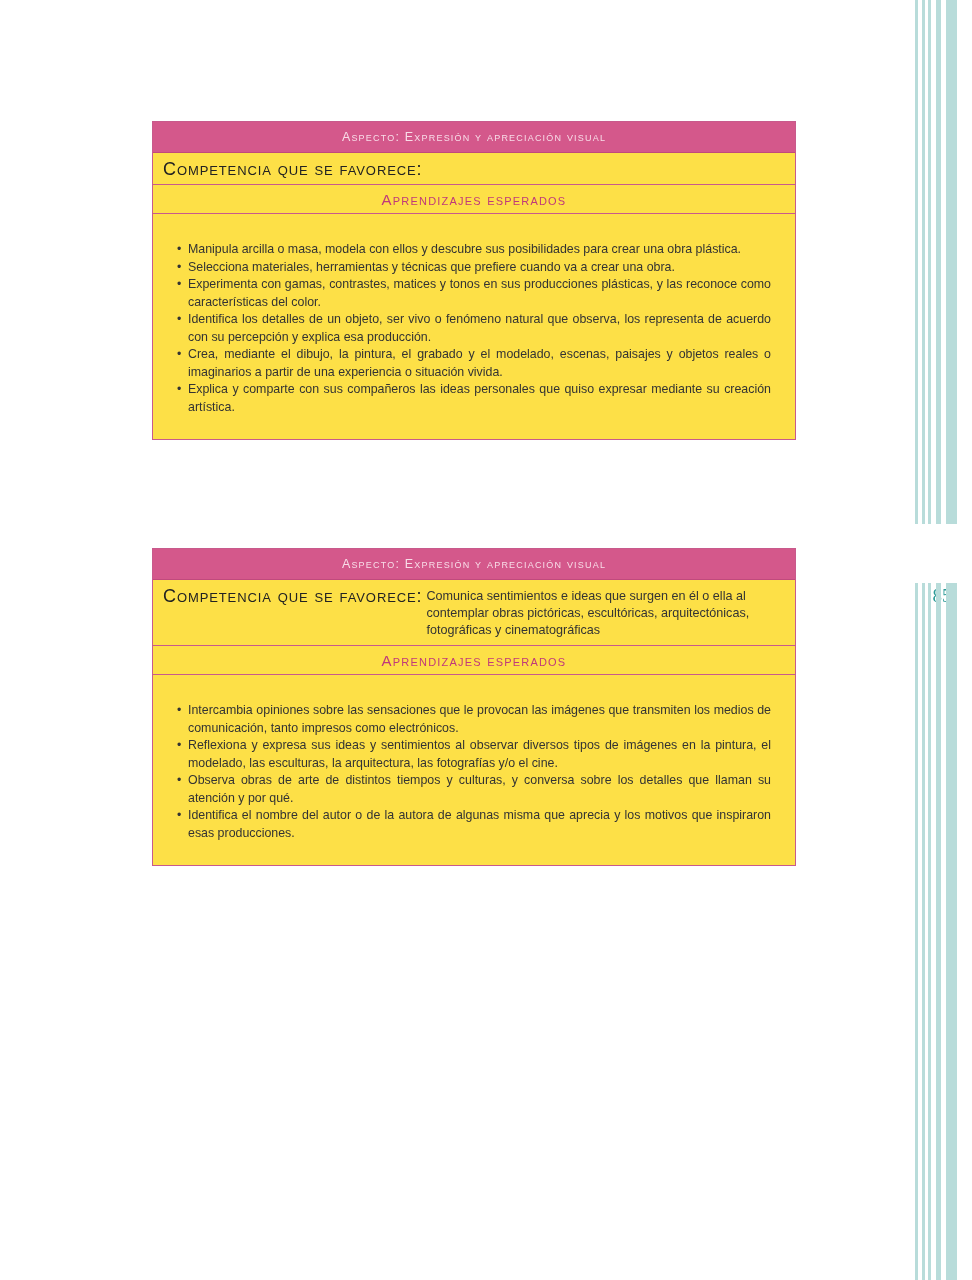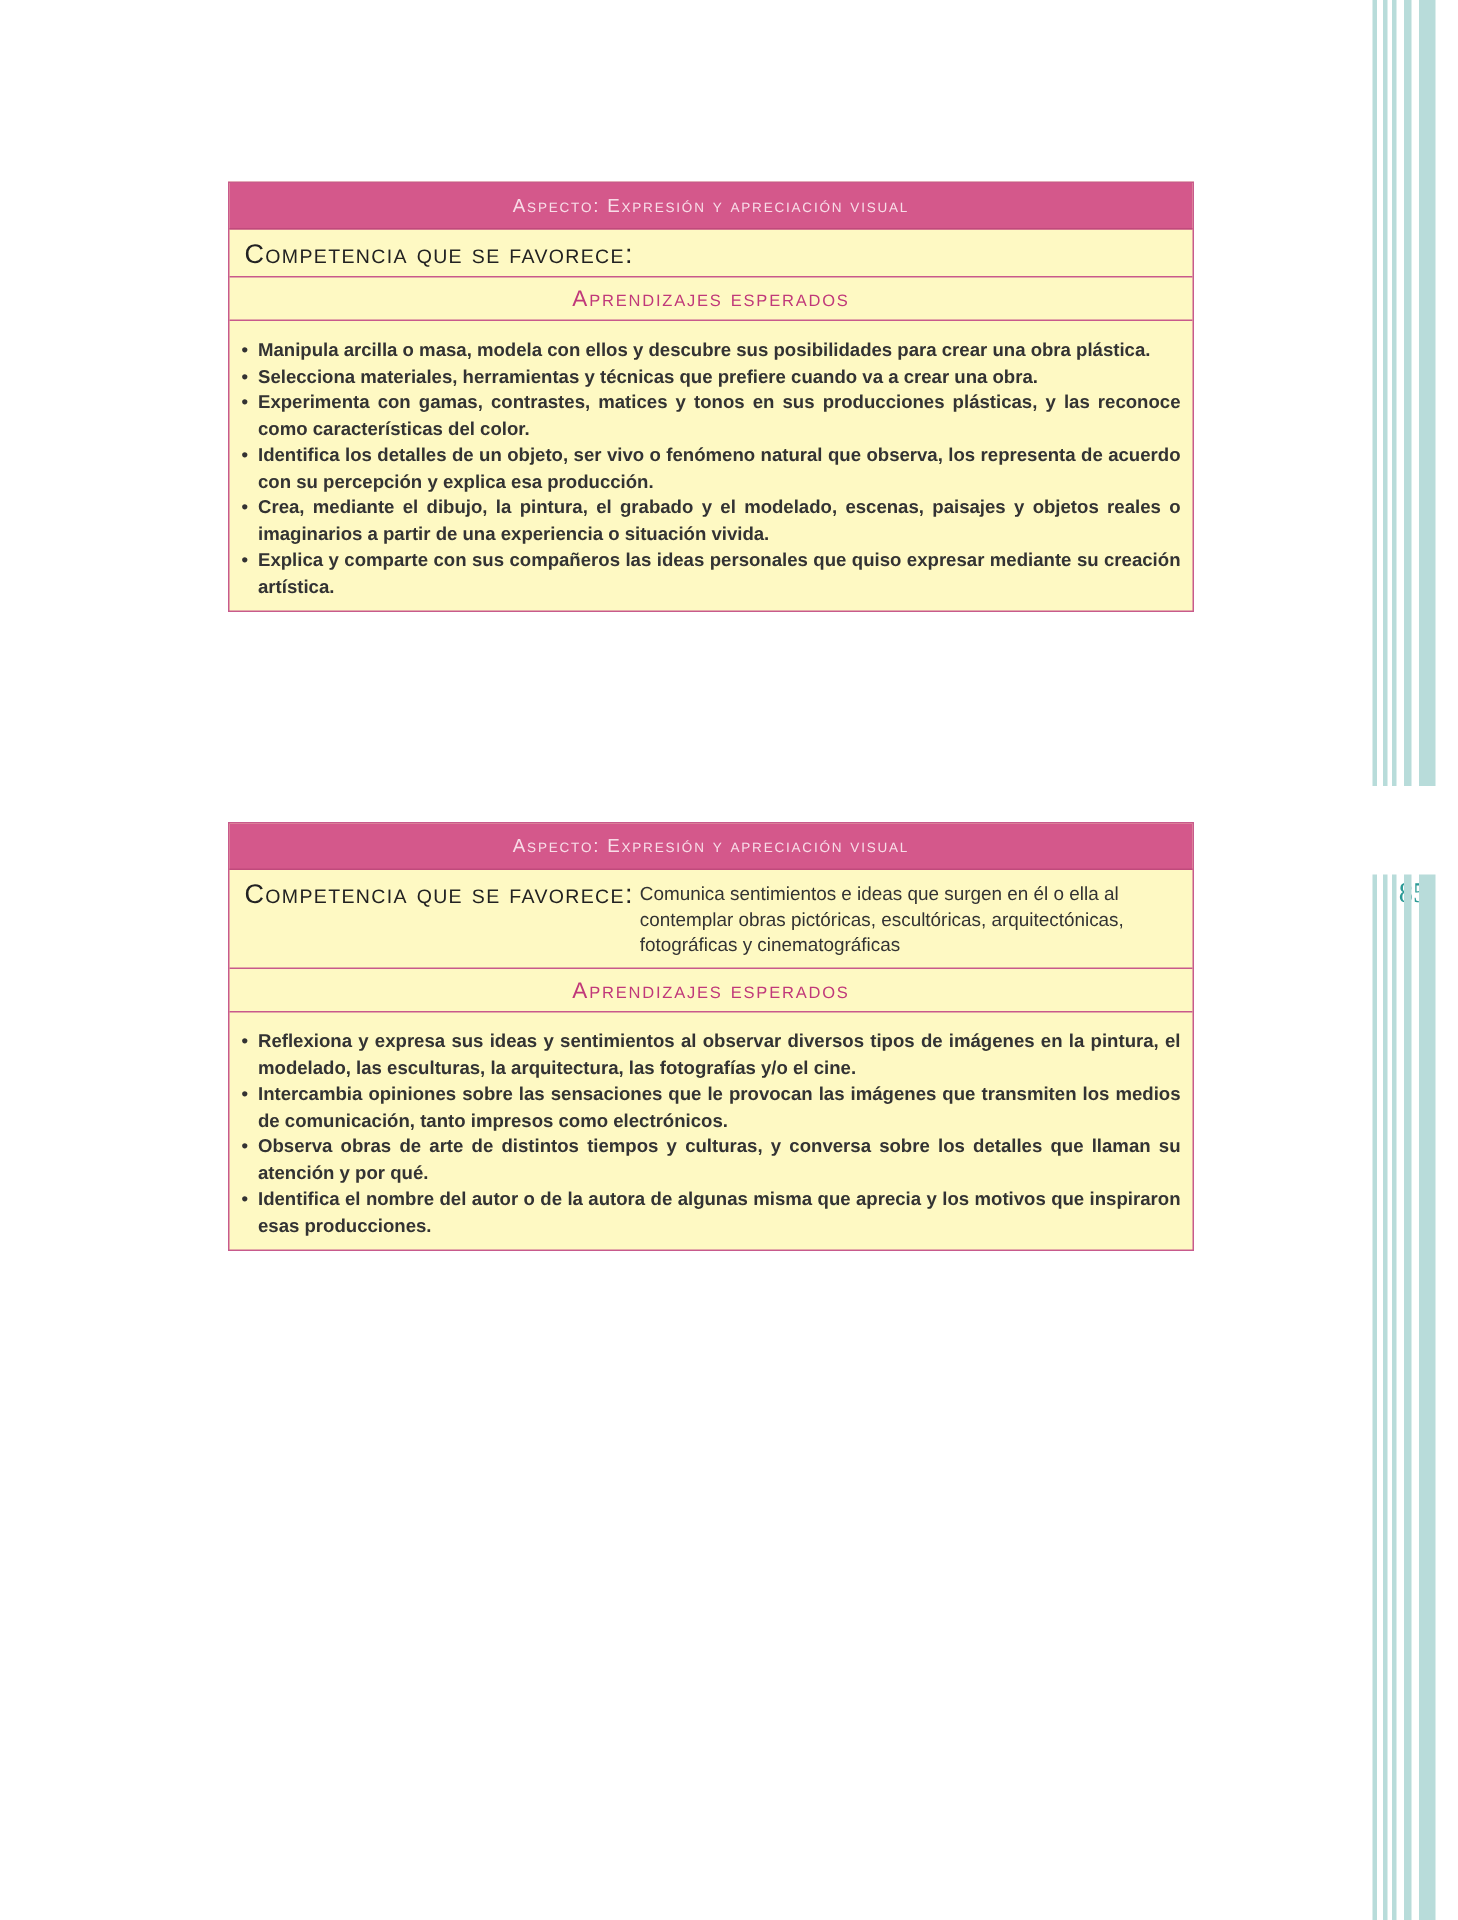--- a/index.html
+++ b/index.html
@@ -39,21 +39,21 @@
       font-size: 19px;
       color: #2b9a96;
       margin-top: 44px;
     }
     
     .aspect-box {
       position: absolute;
       left: 152px;
       width: 642px;
       border: 1px solid #c85a8c;
-      background: #fef9c3;
+      background: #fde047;
     }
     .aspect-box.box1 { top: 121px; }
     .aspect-box.box2 { top: 548px; }
     .aspect-header {
       background: #d4588b;
       color: #f8dde8;
       text-align: center;
       height: 30px;
       line-height: 31px;
       font-size: 12.5px;
@@ -85,26 +85,25 @@
       height: 28px;
       line-height: 29px;
       color: #c0397a;
       font-variant: small-caps;
       letter-spacing: 1.2px;
       font-size: 15px;
       border-bottom: 1px solid #c85a8c;
     }
     .learning-list {
       list-style: none;
-      margin: 0;
+      margin: 16px;
       padding: 11px 8px 7px 8px;
       font-size: 12.4px;
       line-height: 17.5px;
       color: #333;
-      font-weight: bold;
     }
     .learning-list li {
       position: relative;
       padding-left: 11px;
       text-align: justify;
     }
     .learning-list li::before {
       content: "•";
       position: absolute;
       left: 0;
@@ -149,18 +148,18 @@
 </section>
 
 <section class="aspect-box box2">
   <div class="aspect-header">Aspecto: Expresión y apreciación visual</div>
   <div class="competencia-row">
     <span class="competencia-label">Competencia que se favorece:</span>
     <span class="competencia-text">Comunica sentimientos e ideas que surgen en él o ella al contemplar obras pictóricas, escultóricas, arquitectónicas, fotográficas y cinematográficas</span>
   </div>
   <div class="aprendizajes-header">Aprendizajes esperados</div>
   <ul class="learning-list">
+    <li>Intercambia opiniones sobre las sensaciones que le provocan las imágenes que transmiten los medios de comunicación, tanto impresos como electrónicos.</li>
     <li>Reflexiona y expresa sus ideas y sentimientos al observar diversos tipos de imágenes en la pintura, el modelado, las esculturas, la arquitectura, las fotografías y/o el cine.</li>
-    <li>Intercambia opiniones sobre las sensaciones que le provocan las imágenes que transmiten los medios de comunicación, tanto impresos como electrónicos.</li>
     <li>Observa obras de arte de distintos tiempos y culturas, y conversa sobre los detalles que llaman su atención y por qué.</li>
     <li>Identifica el nombre del autor o de la autora de algunas misma que aprecia y los motivos que inspiraron esas producciones.</li>
   </ul>
 </section>
 
 </body></html>

